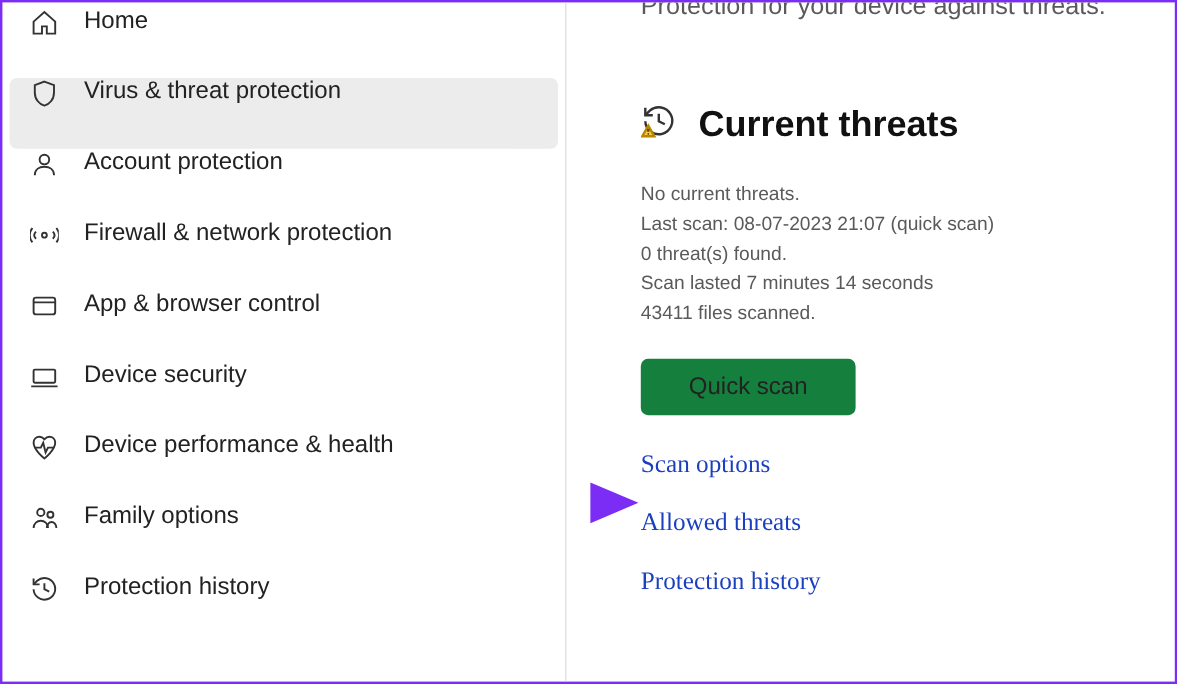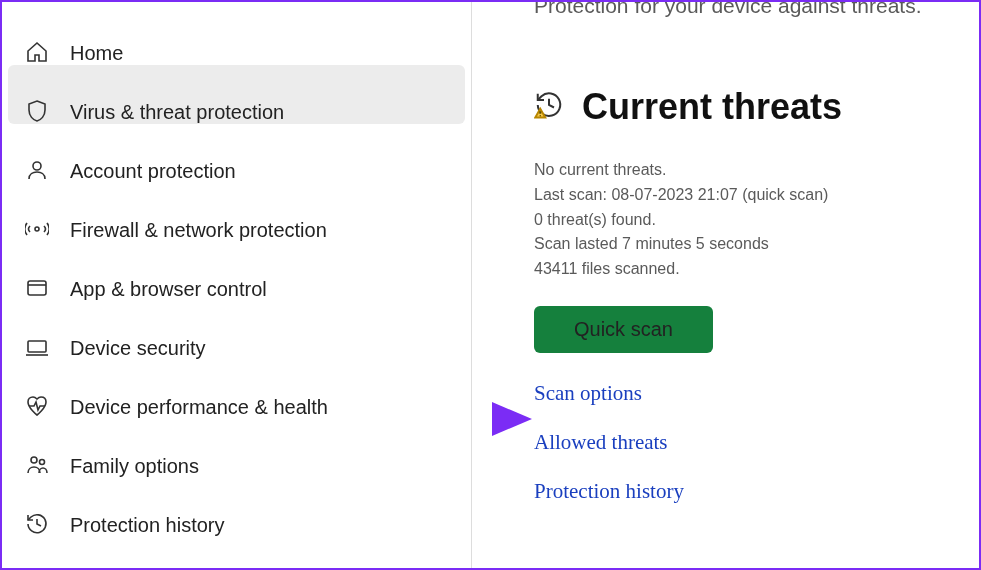--- a/index.html
+++ b/index.html
@@ -17,21 +17,21 @@
     position: relative;
     overflow: hidden;
   }
   .sidebar {
     width: 470px;
     border-right: 1px solid #ddd;
     padding: 4px 0;
   }
   .sidebar-item {
     display: flex;
-    align-items: flex-end;
+    align-items: flex-start;
     height: 59px;
     padding-left: 22px;
     cursor: pointer;
     font-size: 20px;
     color: #222;
   }
   .sidebar-item.selected {
     background: #ececec;
     border-radius: 6px;
     margin: 0 6px;
@@ -65,21 +65,21 @@
   }
   .section {
     margin-top: 68px;
   }
   .section-header {
     display: flex;
     align-items: center;
     gap: 18px;
   }
   .section-header h2 {
-    font-size: 36px;
+    font-size: 30px;
     font-weight: 600;
     margin: 0;
     color: #111;
   }
   .section-header .icon svg {
     stroke: #333;
     fill: none;
     stroke-width: 1.6;
   }
   .status-lines {
@@ -233,21 +233,21 @@
               <circle cx="5" cy="20.5" r="0.6" fill="#5a4a00" stroke="none"></circle>
             </svg>
         </span>
         <h2>Current threats</h2>
       </div>
 
       <div class="status-lines">
         <div>No current threats.</div>
         <div>Last scan: 08-07-2023 21:07 (quick scan)</div>
         <div>0 threat(s) found.</div>
-        <div>Scan lasted 7 minutes 5 seconds</div>
+        <div>Scan lasted 7 minutes 14 seconds</div>
         <div>43411 files scanned.</div>
       </div>
 
       <button class="quick-scan-btn">Quick scan</button>
 
       <div class="links">
         <a>Scan options</a>
         <a>Allowed threats</a>
         <a>Protection history</a>
       </div>

